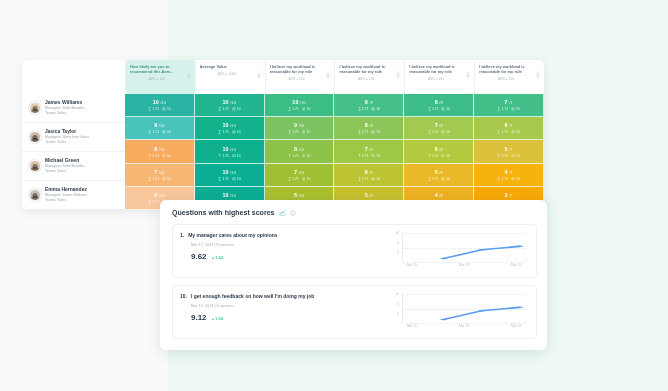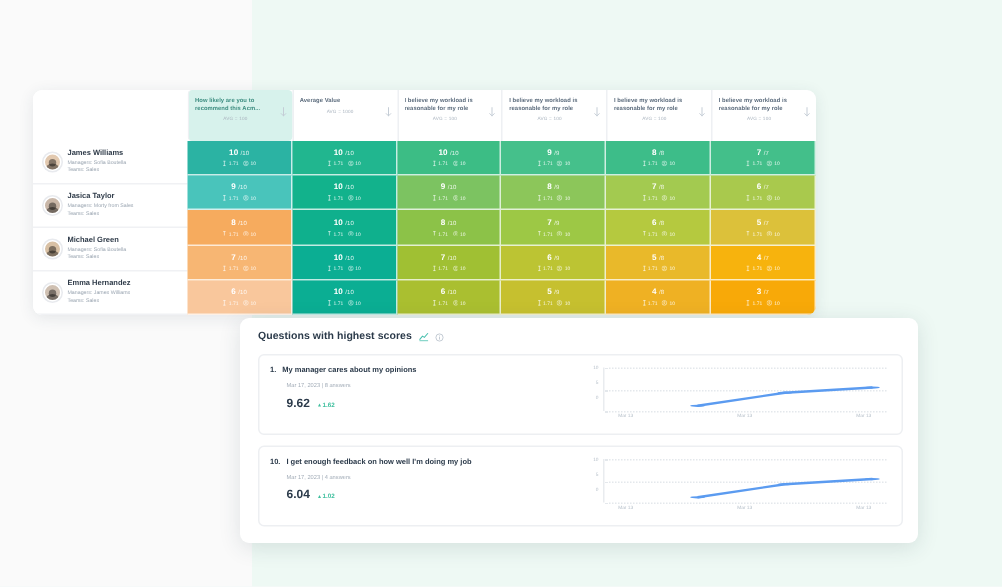--- a/index.html
+++ b/index.html
@@ -114,22 +114,22 @@
     display:flex; align-items:center; gap:3px;
     white-space:nowrap;
   }
   .hc-sub .g { display:flex; align-items:center; gap:1.2px; }
   .ico-sd, .ico-ppl { width:3.2px; height:3.8px; display:block; }
   .ico-ppl { width:3.8px; }
 
   
   .q-card {
     position:absolute;
-    left: 160px; top: 212px;
-    width: 452px; height: 150px;
+    left: 160px; top: 200px;
+    width: 387px; height: 150px;
     background: #ffffff;
     border-radius: 6px;
     box-shadow: 0 3px 14px rgba(40,60,80,.13);
     padding: 9px 10px 8px 12px;
   }
   .q-head { display:flex; align-items:center; gap:4px; margin-bottom: 8px; }
   .q-title { font-size: 7px; font-weight: 700; color:#2b3a4a; letter-spacing:.005em; }
   .ico-chart { width: 7px; height: 7px; color:#49c0ae; }
   .ico-info  { width: 6px; height: 6px; color:#b9c2cc; }
   .ico-chart svg, .ico-info svg { display:block; width:100%; height:100%; }
@@ -982,21 +982,21 @@
         </div>
       </div>
       <div class="q-item">
         <div class="q-left">
           <div class="q-line">
             <span class="q-num">10.</span>
             <span class="q-text">I get enough feedback on how well I'm doing my job</span>
           </div>
           <div class="q-meta">Mar 17, 2023  |  4 answers</div>
           <div class="q-scorerow">
-            <span class="q-score">6.04</span>
+            <span class="q-score">9.12</span>
             <span class="q-delta">
               <i class="tri-up"></i>
               <span>1.02</span>
             </span>
           </div>
         </div>
         <div class="q-chart">
           <div class="qc-yaxis">
             <div class="qc-ytick" style="top:calc(2px + 0 * (100% - 11px))">10</div>
             <div class="qc-ytick" style="top:calc(2px + 0.5 * (100% - 11px))">5</div>

